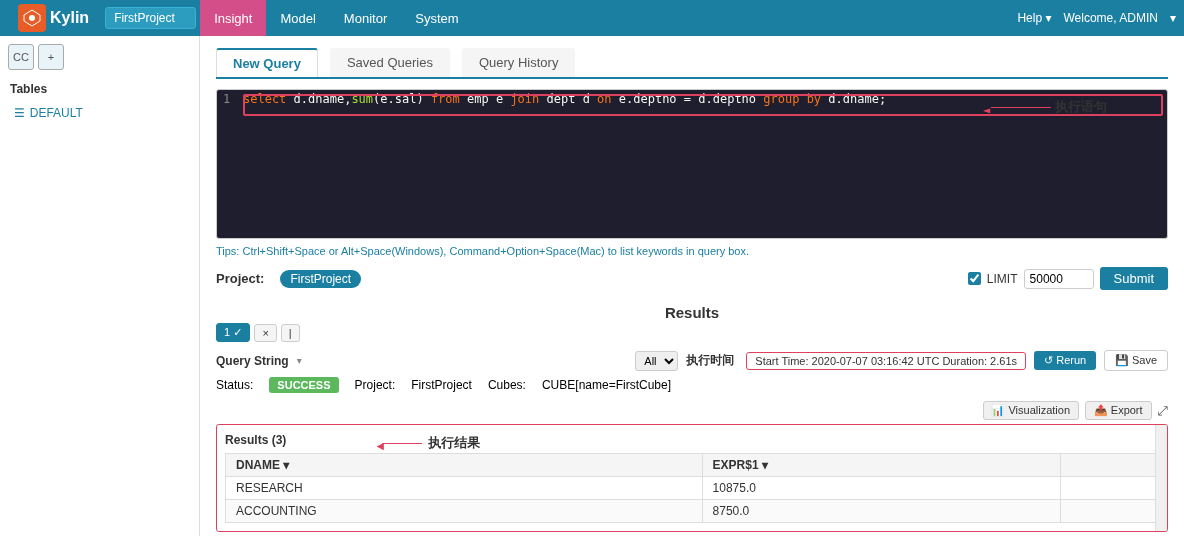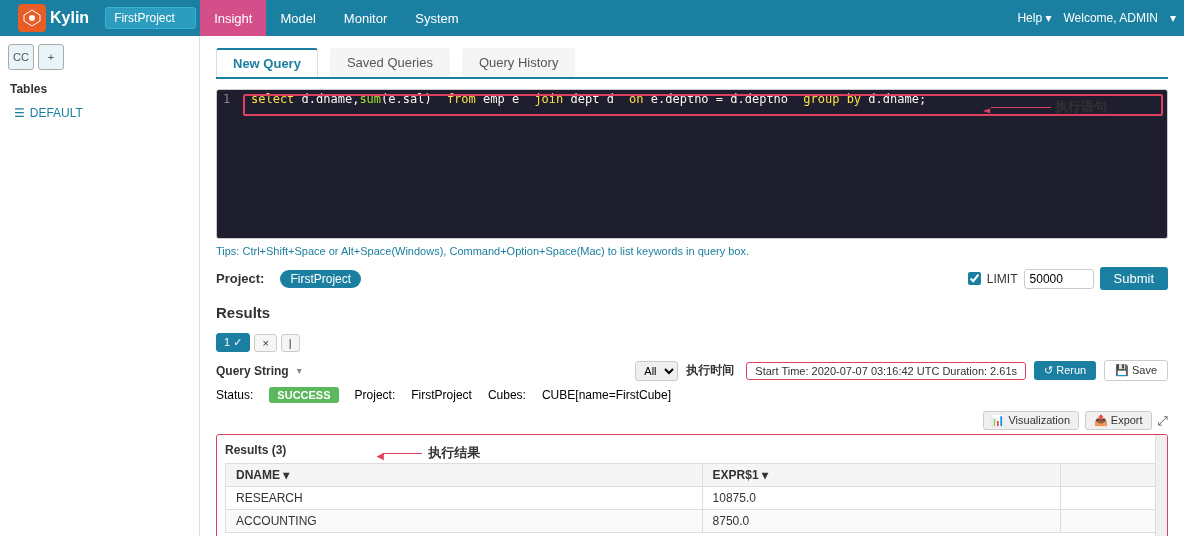--- a/index.html
+++ b/index.html
@@ -77,21 +77,21 @@
     }
     .query-editor-line {
       display: flex; padding: 2px 6px;
     }
     .query-line-num {
       color: #888; width: 20px; flex-shrink: 0; user-select: none;
     }
     .query-code {
       color: #f8f8f2;
     }
-    .query-code .kw { color: #fde047; margin-left: 8px; }
+    .query-code .kw { color: #f97316; }
     .query-code .fn { color: #a6e22e; }
     @keyframes blink { 50% { opacity: 0; } }
     .query-highlight-box {
       position: absolute; top: 4px; left: 26px; right: 4px; height: 22px;
       border: 2px solid #e04060; border-radius: 2px; pointer-events: none;
     }
 
     
     .tips { font-size: 11px; color: #1a7fa0; margin-bottom: 10px; }
 
@@ -109,21 +109,21 @@
     .limit-input {
       width: 70px; border: 1px solid #ccc; border-radius: 3px;
       padding: 2px 5px; font-size: 12px;
     }
     .submit-btn {
       background: #1a7fa0; color: white; border: none; border-radius: 3px;
       padding: 4px 14px; font-size: 13px; cursor: pointer;
     }
 
     
-    .results-title { font-size: 15px; font-weight: bold; color: #333; margin-bottom: 12px; }
+    .results-title { font-size: 15px; font-weight: bold; color: #333; margin-bottom: 2px; text-align: center; }
     .results-toolbar { display: flex; align-items: center; gap: 4px; margin-bottom: 8px; }
     .rtbtn {
       border: 1px solid #ccc; background: #f5f5f5; border-radius: 3px;
       padding: 2px 7px; font-size: 11px; cursor: pointer; color: #333;
     }
     .rtbtn.active { background: #1a7fa0; color: white; border-color: #1a7fa0; }
 
     
     .status-row {
       display: flex; align-items: center; justify-content: space-between;

